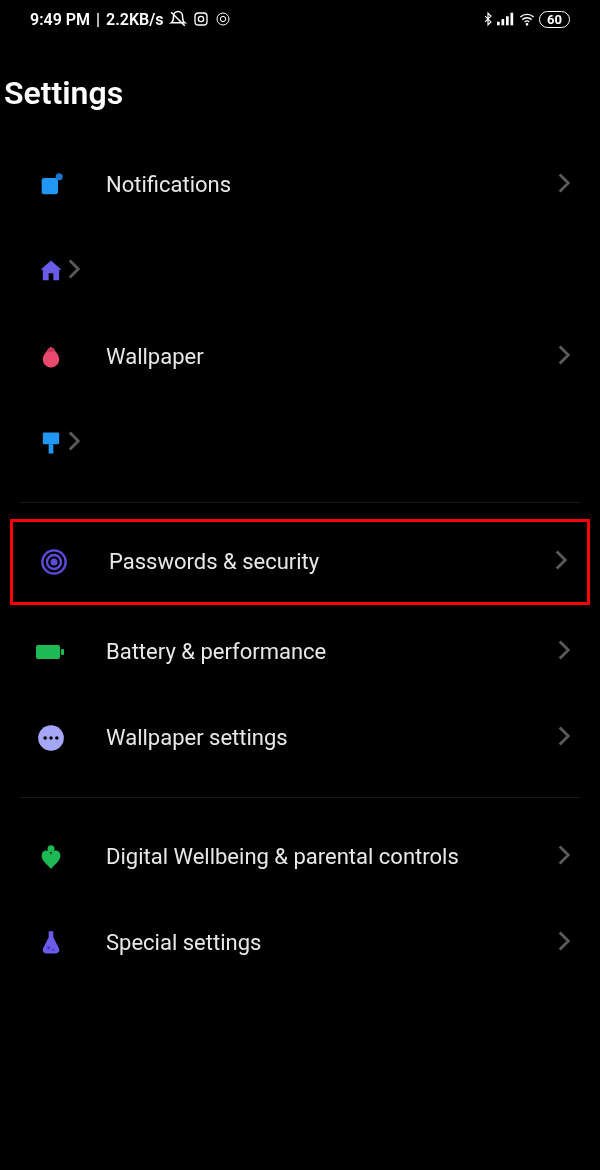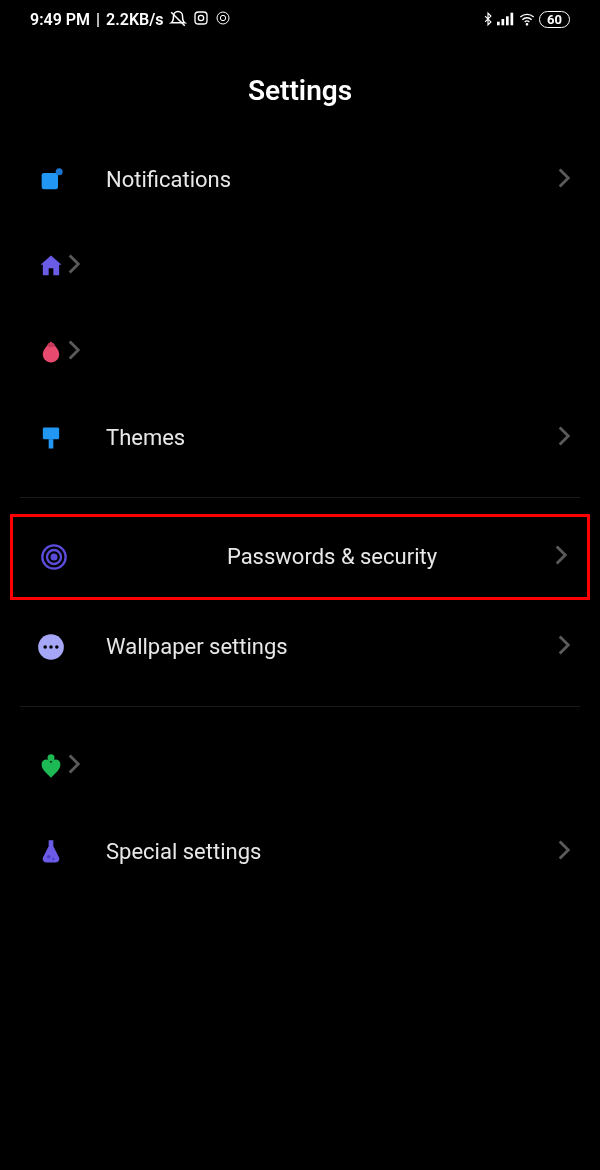--- a/index.html
+++ b/index.html
@@ -19,60 +19,58 @@
       display: flex;
       justify-content: space-between;
       align-items: center;
       padding: 8px 30px;
       height: 38px;
       font-size: 16px;
       font-weight: 600;
     }
     .status-left {
       display: flex;
-      align-items: flex-start;
+      align-items: center;
       gap: 6px;
     }
     .status-right {
       display: flex;
       align-items: center;
       gap: 2px;
     }
     .status-icon {
       display: inline-flex;
       align-items: center;
     }
     .battery-pill {
       border: 1.5px solid #ffffff;
       border-radius: 10px;
       padding: 0 7px;
       font-size: 13px;
       font-weight: 700;
     }
     .page-title {
-      text-align: center;
-      font-size: 28px;
+      font-size: 32px;
       font-weight: 600;
-      padding: 36px 12px 30px;
+      padding: 36px 4px 30px;
     }
     .settings-list {
       padding: 0;
     }
     .settings-item {
       display: flex;
       align-items: center;
       padding: 22px 30px 22px 34px;
       min-height: 86px;
       cursor: pointer;
     }
     .settings-item.highlighted {
       border: 3px solid #ff0000;
       margin: 4px 10px;
       padding: 18px 20px 18px 24px;
-      text-align: center;
     }
     .item-icon {
       width: 34px;
       height: 34px;
       display: flex;
       align-items: center;
       justify-content: center;
       flex-shrink: 0;
     }
     .item-label {
@@ -179,35 +177,35 @@
     </div>
   </div>
 
   <div class="settings-item">
     <div class="item-icon">
       <svg width="28" height="28" viewBox="0 0 24 24" fill="#e84a6f">
         <path d="M12 21c-4 0-7-3-7-7 0-3 2-6 7-11 5 5 7 8 7 11 0 4-3 7-7 7z"></path>
         <ellipse cx="12" cy="6" rx="3" ry="2" fill="#c73858"></ellipse>
       </svg>
     </div>
+    <div class="item-label">Wallpaper</div>
     <div class="chevron">
       <svg width="12" height="20" viewBox="0 0 8 14" fill="none" stroke="#5a5a5a" stroke-width="2">
           <path d="M1 1l6 6-6 6"></path>
         </svg>
     </div>
   </div>
 
   <div class="settings-item">
     <div class="item-icon">
       <svg width="28" height="28" viewBox="0 0 24 24" fill="#2196f3">
         <rect x="5" y="3" width="14" height="10" rx="1"></rect>
         <rect x="10" y="13" width="4" height="8"></rect>
       </svg>
     </div>
-    <div class="item-label">Themes</div>
     <div class="chevron">
       <svg width="12" height="20" viewBox="0 0 8 14" fill="none" stroke="#5a5a5a" stroke-width="2">
           <path d="M1 1l6 6-6 6"></path>
         </svg>
     </div>
   </div>
 
   <div class="divider"></div>
 
   <div class="settings-item highlighted">
@@ -219,20 +217,34 @@
       </svg>
     </div>
     <div class="item-label">Passwords &amp; security</div>
     <div class="chevron">
       <svg width="12" height="20" viewBox="0 0 8 14" fill="none" stroke="#5a5a5a" stroke-width="2">
           <path d="M1 1l6 6-6 6"></path>
         </svg>
     </div>
   </div>
 
+  <div class="settings-item">
+    <div class="item-icon">
+      <svg width="30" height="20" viewBox="0 0 30 20" fill="#1db954">
+        <rect x="0" y="3" width="24" height="14" rx="2"></rect>
+        <rect x="25" y="7" width="3" height="6" rx="1"></rect>
+      </svg>
+    </div>
+    <div class="item-label">Battery &amp; performance</div>
+    <div class="chevron">
+      <svg width="12" height="20" viewBox="0 0 8 14" fill="none" stroke="#5a5a5a" stroke-width="2">
+          <path d="M1 1l6 6-6 6"></path>
+        </svg>
+    </div>
+  </div>
 
 
   <div class="settings-item">
     <div class="item-icon">
       <svg width="28" height="28" viewBox="0 0 24 24" fill="#a5a6f6">
         <circle cx="12" cy="12" r="11"></circle>
         <circle cx="7" cy="12" r="1.5" fill="#000"></circle>
         <circle cx="12" cy="12" r="1.5" fill="#000"></circle>
         <circle cx="17" cy="12" r="1.5" fill="#000"></circle>
       </svg>
@@ -247,20 +259,21 @@
 
   <div class="divider"></div>
 
   <div class="settings-item">
     <div class="item-icon">
       <svg width="28" height="28" viewBox="0 0 24 24" fill="#1db954">
         <circle cx="12" cy="5" r="3"></circle>
         <path d="M12 22c-4-4-8-7-8-11a4 4 0 0 1 8-1 4 4 0 0 1 8 1c0 4-4 7-8 11z"></path>
       </svg>
     </div>
+    <div class="item-label">Digital Wellbeing &amp; parental controls</div>
     <div class="chevron">
       <svg width="12" height="20" viewBox="0 0 8 14" fill="none" stroke="#5a5a5a" stroke-width="2">
           <path d="M1 1l6 6-6 6"></path>
         </svg>
     </div>
   </div>
 
   <div class="settings-item">
     <div class="item-icon">
       <svg width="28" height="28" viewBox="0 0 24 24" fill="#6b5ce7">

